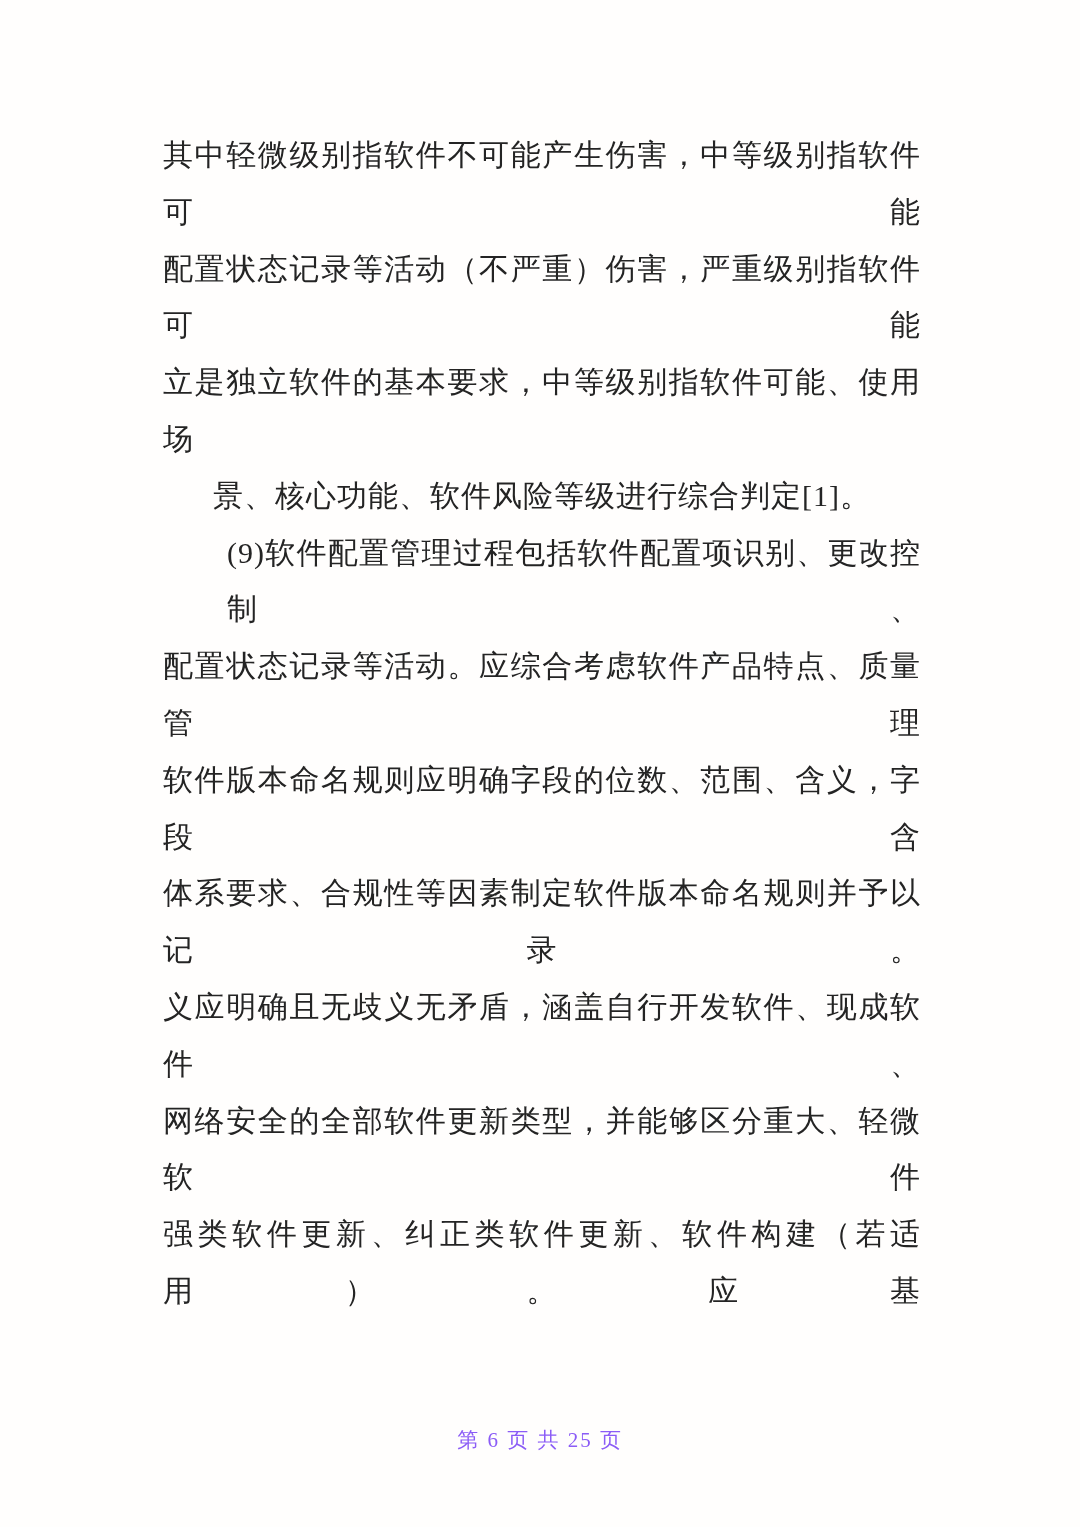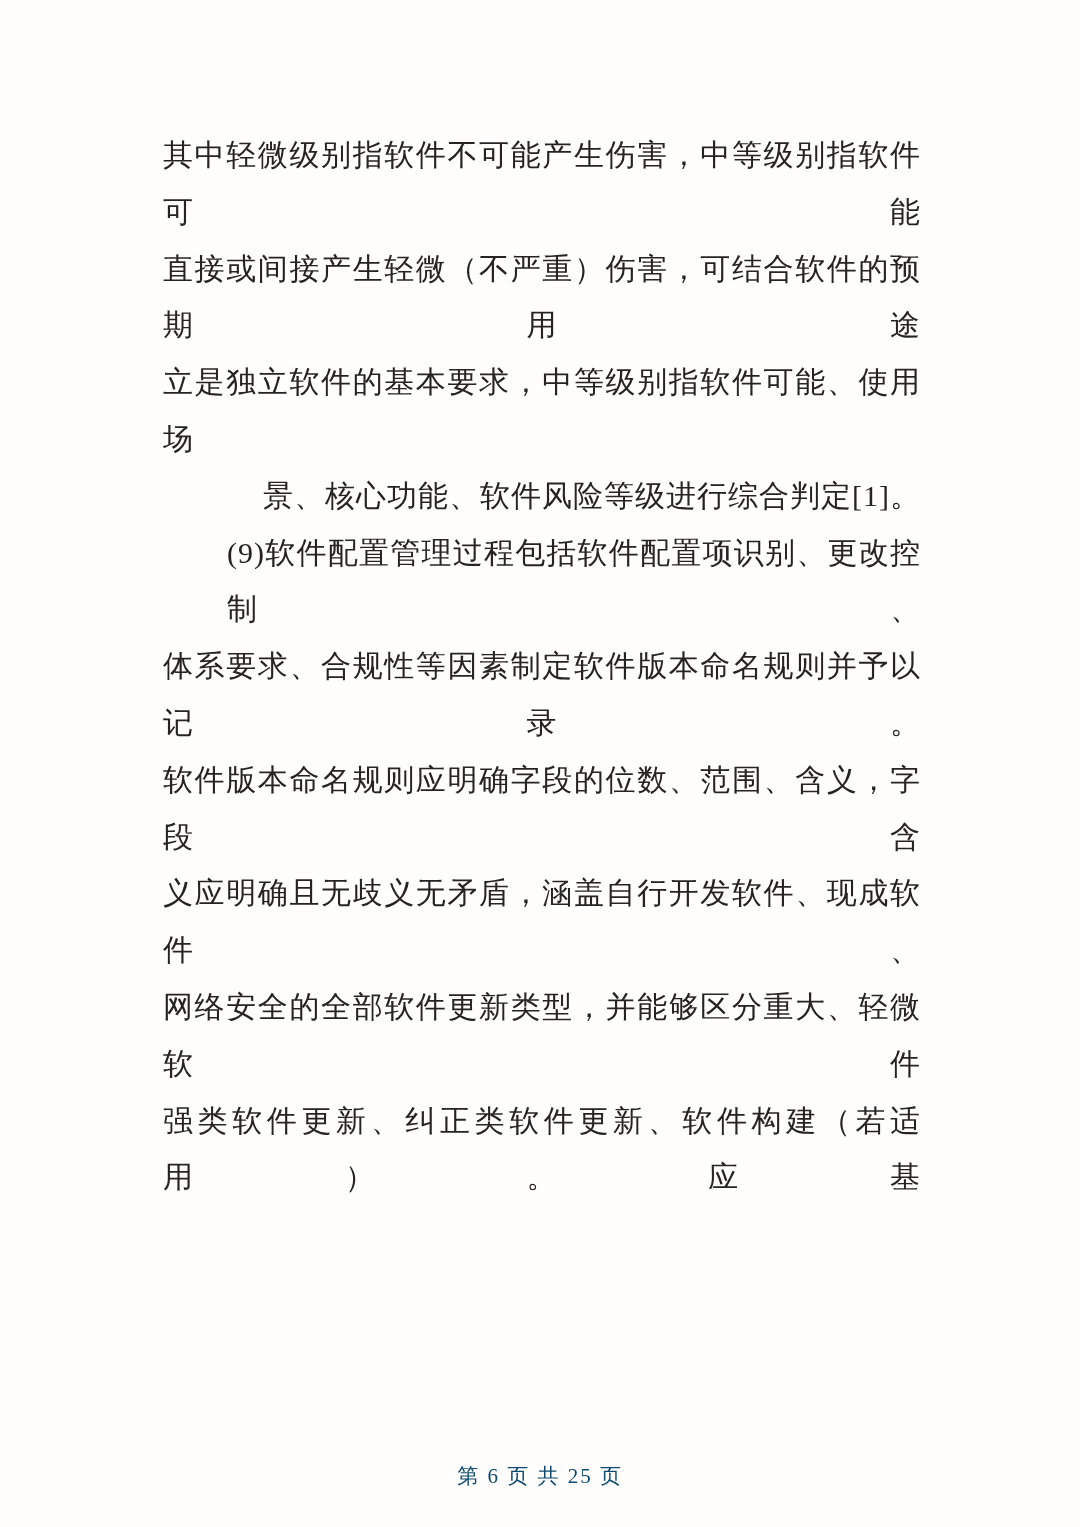--- a/index.html
+++ b/index.html
@@ -25,52 +25,53 @@
     left: 163px;
     top: 127px;
     width: 758px;
     font-size: 30px;
     line-height: 56.8px;
     color: #242424;
     letter-spacing: 1px;
   }
   .line {
     white-space: nowrap;
-    text-align: right;
+    text-align: center;
   }
   .line.j {
     white-space: normal;
     text-align: justify;
     text-align-last: justify;
     text-justify: inter-character;
   }
   .line.ind {
     padding-left: 64px;
   }
   .footer {
     position: absolute;
     left: 0;
     width: 1080px;
-    top: 1462px;
+    top: 1426px;
     text-align: center;
     font-size: 21px;
-    color: #0c4a6e;
+    color: #8b5cf6;
     letter-spacing: 2px;
   }
 </style>
 </head>
 <body>
 
 <div class="page">
   <div class="doc-body">
       <div class="line j">其中轻微级别指软件不可能产生伤害，中等级别指软件可能</div>
-      <div class="line j">直接或间接产生轻微（不严重）伤害，可结合软件的预期用途</div>
+      <div class="line j">配置状态记录等活动（不严重）伤害，严重级别指软件可能</div>
       <div class="line j">立是独立软件的基本要求，中等级别指软件可能、使用场</div>
       <div class="line">景、核心功能、软件风险等级进行综合判定[1]。</div>
       <div class="line j ind">(9)软件配置管理过程包括软件配置项识别、更改控制、</div>
+      <div class="line j">配置状态记录等活动。应综合考虑软件产品特点、质量管理</div>
+      <div class="line j">软件版本命名规则应明确字段的位数、范围、含义，字段含</div>
       <div class="line j">体系要求、合规性等因素制定软件版本命名规则并予以记录。</div>
-      <div class="line j">软件版本命名规则应明确字段的位数、范围、含义，字段含</div>
       <div class="line j">义应明确且无歧义无矛盾，涵盖自行开发软件、现成软件、</div>
       <div class="line j">网络安全的全部软件更新类型，并能够区分重大、轻微软件</div>
       <div class="line j">强类软件更新、纠正类软件更新、软件构建（若适用）。应基</div>
     </div>
   <div class="footer">第 6 页 共 25 页</div>
 </div>
 
 </body></html>

